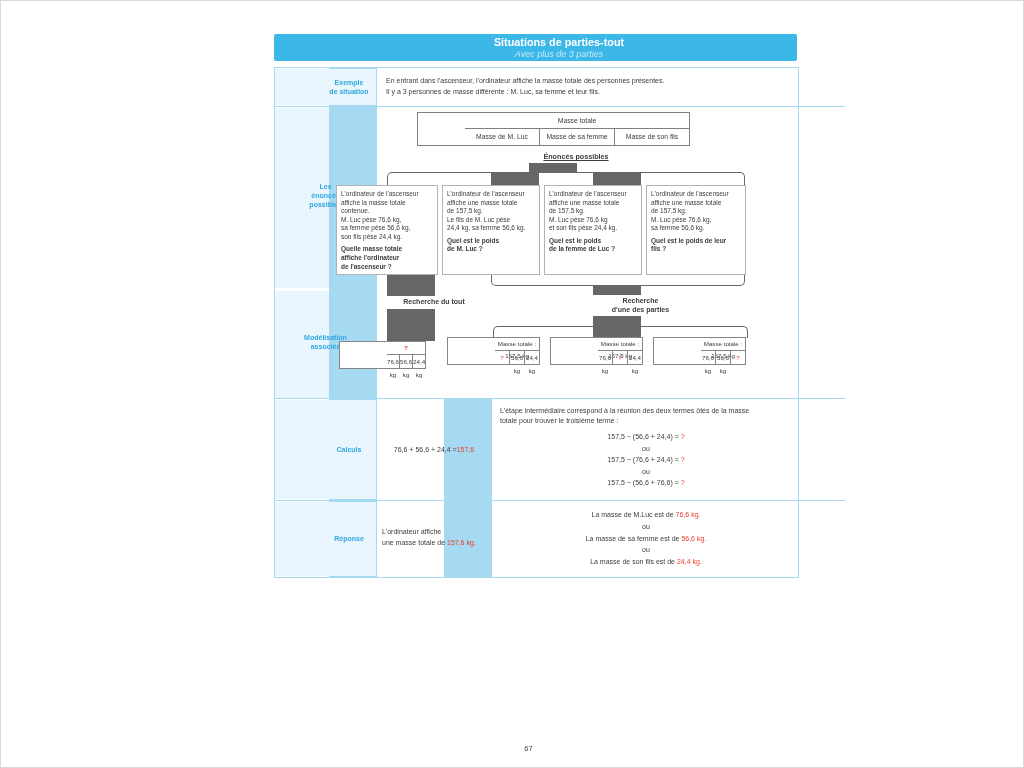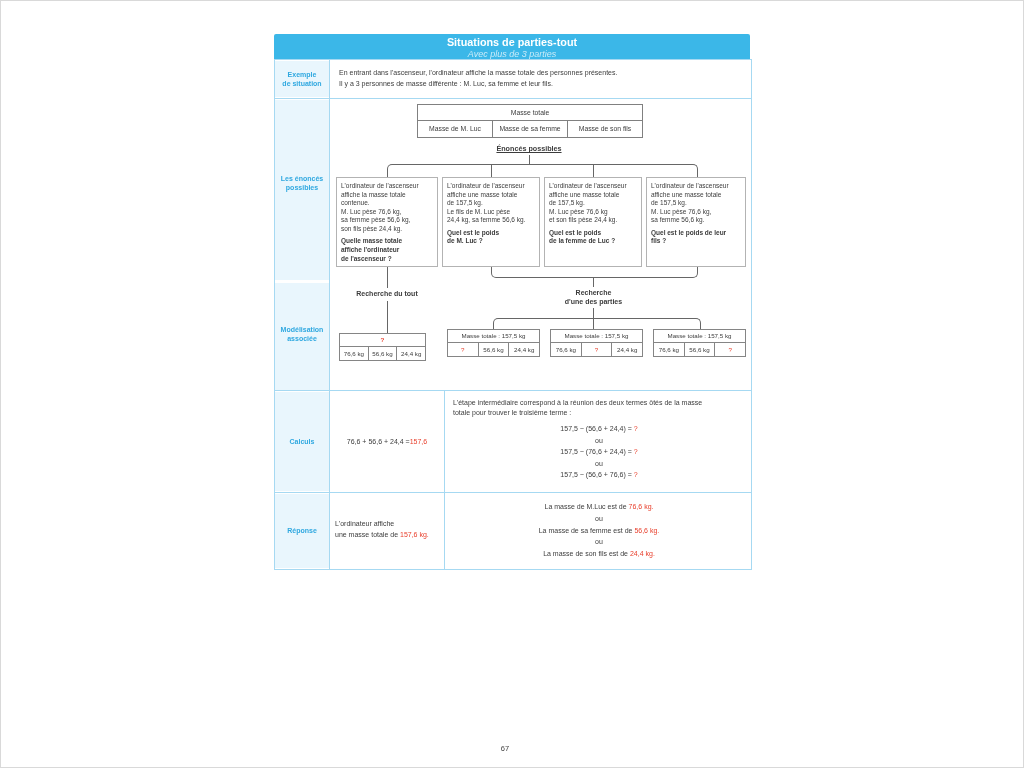--- a/index.html
+++ b/index.html
@@ -2,37 +2,37 @@
 <html><head>
 <meta charset="utf-8">
 <style>
   html,body{margin:0;padding:0;}
   body{
     width:1024px;height:768px;box-sizing:border-box;
     background:#ffffff;border:1px solid #d9d9d9;
     font-family:"Liberation Sans",sans-serif;
     color:#3c3c3c;position:relative;overflow:hidden;
   }
-  .abs{position:absolute;}
+  .abs{position:absolute;padding-left:47px;}
   .pre{white-space:pre-line;}
   .red{color:#e8402d;}
 
   
   .banner{
     left:273px;top:33px;width:476px;height:27px;
     background:#3bb7e8;border-radius:2px;
     display:flex;flex-direction:column;align-items:center;justify-content:center;
     line-height:1.15;
   }
   .banner-title{font-size:10.8px;font-weight:bold;color:#ffffff;}
   .banner-sub{font-size:9px;font-style:italic;color:rgba(255,255,255,0.72);}
 
   
   .sheet{
-    left:273px;top:58px;width:476px;height:509px;
+    left:273px;top:66px;width:476px;height:509px;
     border:1px solid #a6d9f2;background:#fff;
   }
   .hsep{left:0;width:100%;height:1px;background:#a6d9f2;}
   .vsep{width:1px;background:#a6d9f2;}
 
   .side-cell{
     left:0;width:54px;background:#e9f6fd;
     display:flex;justify-content:center;
     text-align:center;
   }

